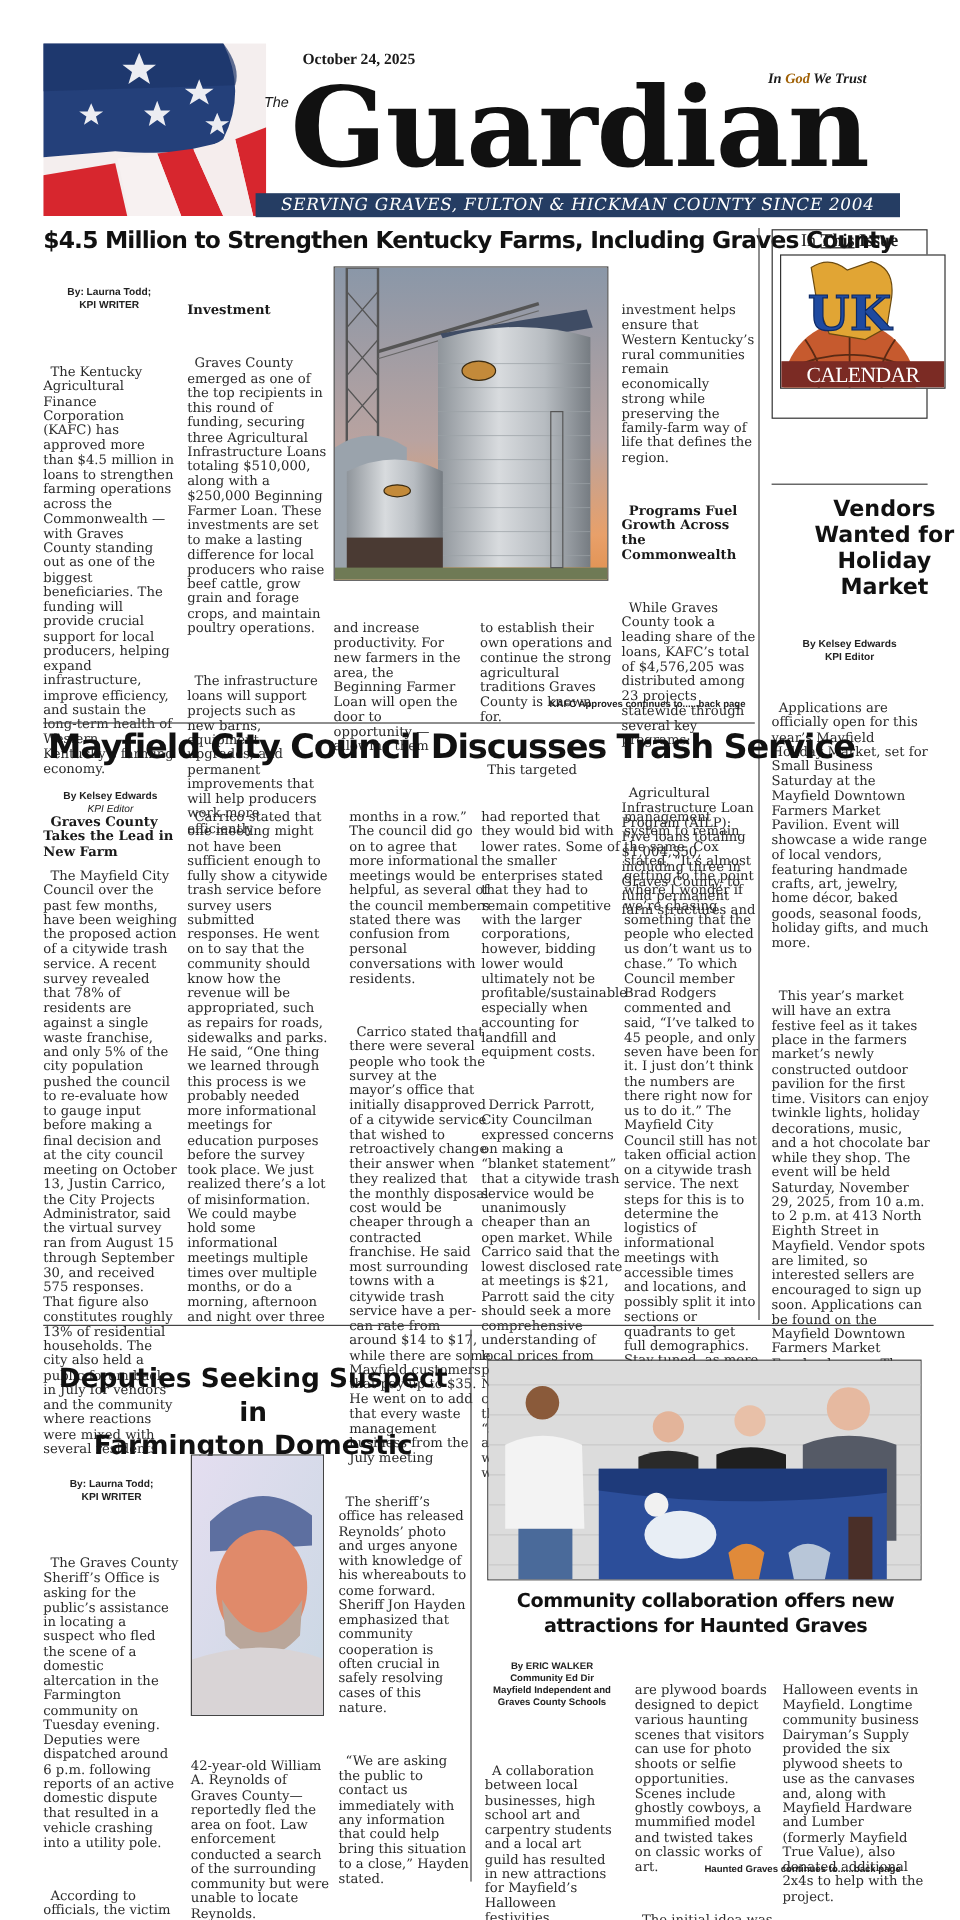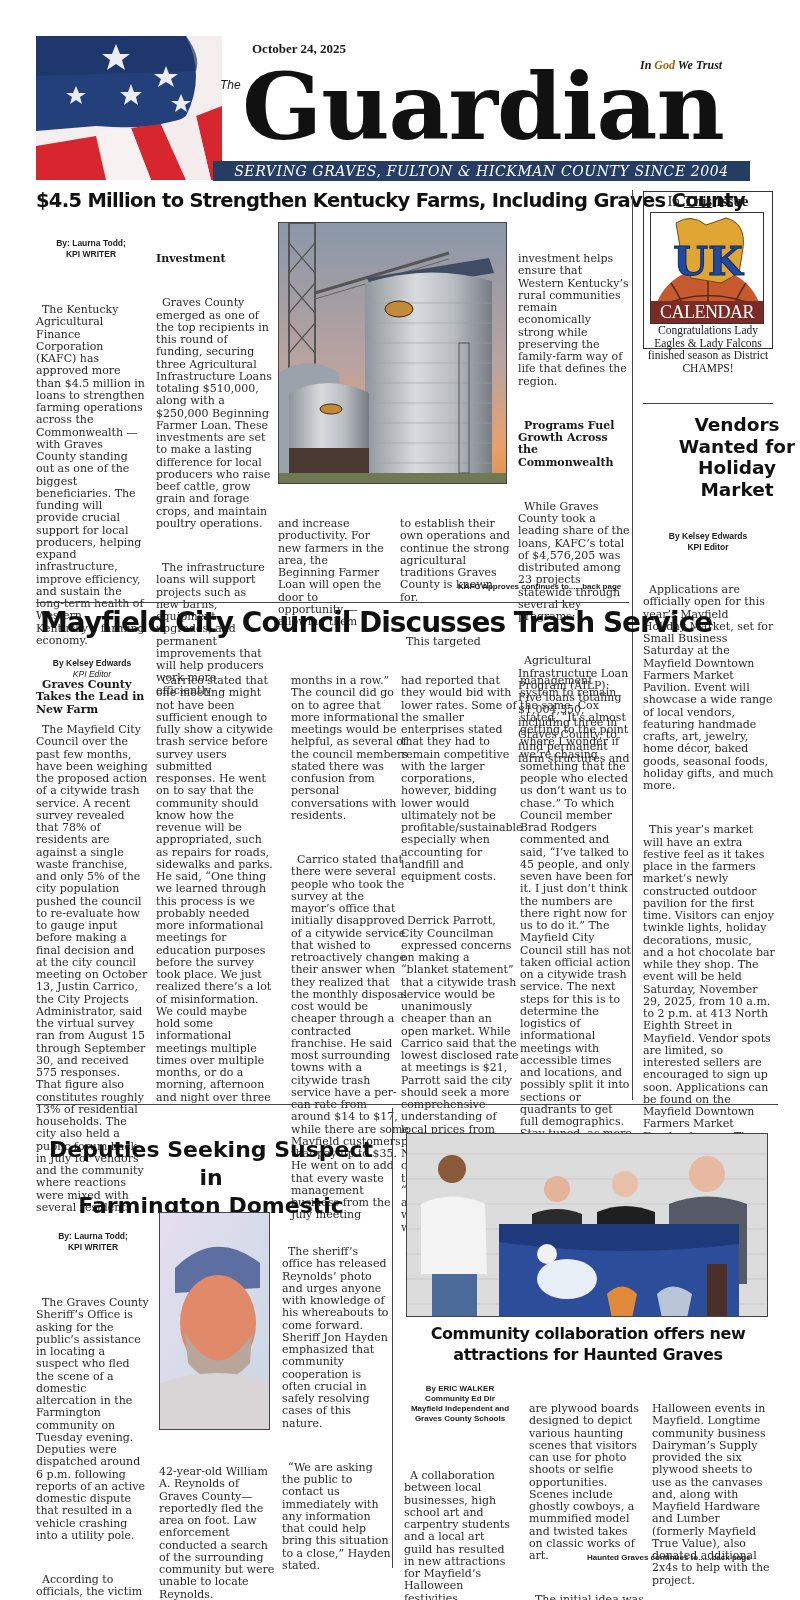--- a/index.html
+++ b/index.html
@@ -29,21 +29,21 @@
 
   .rule { position: absolute; background: #444; }
 
   
   .photo { position: absolute; border: 1px solid #444; overflow: hidden; }
 
   
   #issue-box { left: 643px; top: 191px; width: 130px; height: 158px; border: 1.5px solid #333; }
   #issue-title { position: absolute; left: 0; top: 0; width: 100%; text-align: center; font-family: "Liberation Serif", serif; font-size: 15px; line-height: 18px; }
   #issue-title b { text-decoration: underline; }
-  #issue-img { position: absolute; left: 6px; top: 20px; width: 114px; height: 112px; border: 1.5px solid #333; overflow: hidden; background: #fff; }
+  #issue-img { position: absolute; left: 6px; top: 20px; width: 138px; height: 112px; border: 1.5px solid #333; overflow: hidden; background: #fff; }
   #issue-cal { position: absolute; left: 0; bottom: 0; width: 100%; height: 22px; background: #7b2b24; color: #fff; font-family: "Liberation Serif", serif; font-size: 18px; text-align: center; line-height: 22px; letter-spacing: -0.5px; }
   #issue-caption { position: absolute; left: 0; top: 132px; width: 100%; text-align: center; font-family: "Liberation Serif", serif; font-size: 11.5px; line-height: 12.6px; }
 </style>
 </head>
 <body>
 
 <div id="flag" class="abs">
   <svg width="186" height="144" viewBox="0 0 186 144">
     <rect width="186" height="144" fill="#f4eeee"></rect>
     <path d="M0,0 L150,0 Q170,40 150,80 Q130,95 60,90 L0,95 Z" fill="#24407a"></path>
@@ -142,21 +142,20 @@
   <div id="issue-title"><span>In </span><b>This</b><b style="text-decoration:none"> Issue</b></div>
   <div id="issue-img">
     <svg width="114" height="112" viewBox="0 0 114 112">
       <circle cx="57" cy="110" r="55" fill="#c65a2e"></circle>
       <path d="M5,95 Q57,70 110,95 M57,55 L57,112 M20,70 Q40,100 30,112 M95,70 Q75,100 85,112" stroke="#5a2a14" stroke-width="1.5" fill="none"></path>
       <path d="M25,10 Q40,0 55,12 L75,5 Q95,10 92,35 L88,60 L70,70 L40,65 L30,40 Z" fill="#e1a534" stroke="#6b4a10"></path>
       <text x="57" y="62" font-family="DejaVu Serif, serif" font-weight="bold" font-size="40" fill="#1f4aa0" text-anchor="middle" stroke="#0d2a66" stroke-width="1">UK</text>
     </svg>
     <div id="issue-cal">CALENDAR</div>
   </div>
-  <div id="issue-caption">Congratulations Lady Eagles &amp; Lady Falcons finished season as District CHAMPS!</div>
 </div>
 
 <div class="rule" style="left:643px; top:403px; width:130px; height:1px;"></div>
 
 <div class="headline" style="left:672px; top:414px; width:130px; white-space:normal; text-align:center; font-size:18.5px; line-height:21.5px;">Vendors Wanted for Holiday Market</div>
 <div class="byline" style="position:absolute; left:643px; top:516px; width:130px;"><span>By Kelsey Edwards</span><span class="role">KPI Editor</span></div>
 <div class="col" style="left:643px; top:552px; width:132px;">
   <p>Applications are officially open for this year’s Mayfield Holiday Market, set for Small Business Saturday at the Mayfield Downtown Farmers Market Pavilion. Event will showcase a wide range of local vendors, featuring handmade crafts, art, jewelry, home décor, baked goods, seasonal foods, holiday gifts, and much more.</p>
   <p>This year’s market will have an extra festive feel as it takes place in the farmers market’s newly constructed outdoor pavilion for the first time. Visitors can enjoy twinkle lights, holiday decorations, music, and a hot chocolate bar while they shop. The event will be held Saturday, November 29, 2025, from 10 a.m. to 2 p.m. at 413 North Eighth Street in Mayfield. Vendor spots are limited, so interested sellers are encouraged to sign up soon. Applications can be found on the Mayfield Downtown Farmers Market Facebook page. The deadline to apply is November 21, or until all spots are filled.</p>
 </div>

